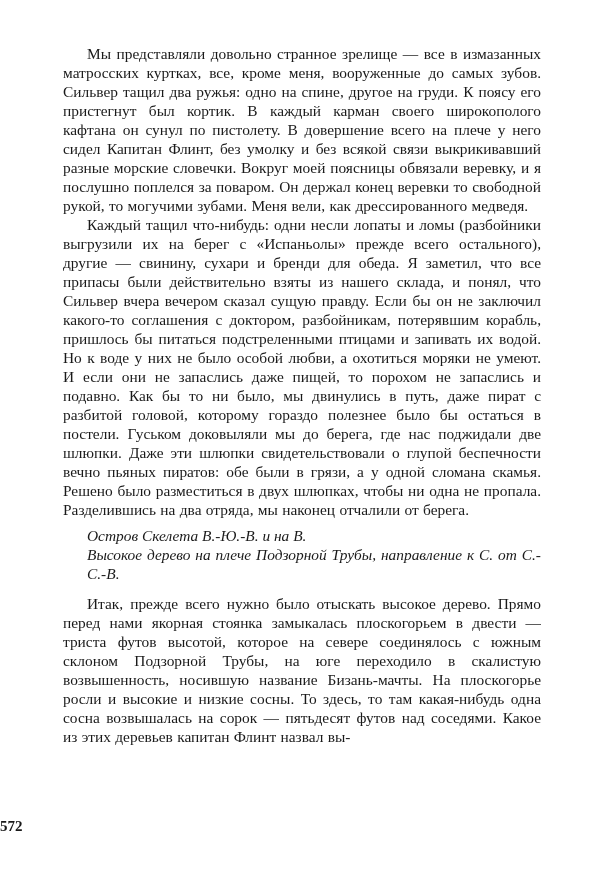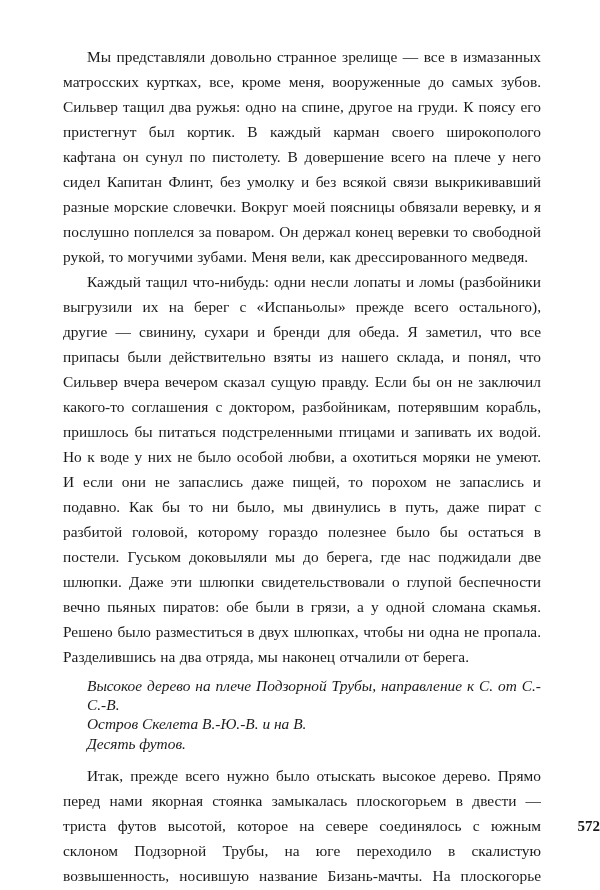--- a/index.html
+++ b/index.html
@@ -17,21 +17,21 @@
     }
     .page {
       position: absolute;
       left: 63px;
       top: 44px;
       width: 478px;
     }
     .para {
       margin: 0;
       font-size: 15.4px;
-      line-height: 25px;
+      line-height: 19px;
       text-align: justify;
       text-align-last: left;
       text-indent: 24px;
       hyphens: manual;
       word-spacing: 0.5px;
     }
     .para.first { text-indent: 24px; }
     .verse {
       margin: 7px 0 10px 0;
       font-style: italic;
@@ -43,35 +43,34 @@
       padding-left: 24px;
       text-indent: 0;
       text-align: justify;
       text-align-last: left;
     }
     .page-number {
       position: absolute;
       left: 0;
       width: 600px;
       top: 818px;
-      text-align: right;
+      text-align: left;
       font-family: "Liberation Serif", "DejaVu Serif", serif;
       font-weight: bold;
       font-size: 15px;
     }
   </style>
 </head>
 <body>
 
 <div class="page">
   <p class="para first">Мы представляли довольно странное зрелище — все в измазанных матросских куртках, все, кроме меня, вооруженные до самых зубов. Сильвер тащил два ружья: одно на спине, другое на груди. К поясу его пристегнут был кортик. В каждый карман своего широкополого кафтана он сунул по пистолету. В довершение всего на плече у него сидел Капитан Флинт, без умолку и без всякой связи выкрикивавший разные морские словечки. Вокруг моей поясницы обвязали веревку, и я послушно поплелся за поваром. Он держал конец веревки то свободной рукой, то могучими зубами. Меня вели, как дрессированного медведя.</p>
   <p class="para">Каждый тащил что-нибудь: одни несли лопаты и ломы (разбойники выгрузили их на берег с «Испаньолы» прежде всего остального), другие — свинину, сухари и бренди для обеда. Я заметил, что все припасы были действительно взяты из нашего склада, и понял, что Сильвер вчера вечером сказал сущую правду. Если бы он не заключил какого-то соглашения с доктором, разбойникам, потерявшим корабль, пришлось бы питаться подстреленными птицами и запивать их водой. Но к воде у них не было особой любви, а охотиться моряки не умеют. И если они не запаслись даже пищей, то порохом не запаслись и подавно. Как бы то ни было, мы двинулись в путь, даже пират с разбитой головой, которому гораздо полезнее было бы остаться в постели. Гуськом доковыляли мы до берега, где нас поджидали две шлюпки. Даже эти шлюпки свидетельствовали о глупой беспечности вечно пьяных пиратов: обе были в грязи, а у одной сломана скамья. Решено было разместиться в двух шлюпках, чтобы ни одна не пропала. Разделившись на два отряда, мы наконец отчалили от берега.</p>
 
   <div class="verse">
+    <span class="vline">Остров Скелета В.-Ю.-В. и на В.</span>
     <span class="vline">Высокое дерево на плече Подзорной Трубы, направление к С. от С.-С.-В.</span>
-    <span class="vline">Остров Скелета В.-Ю.-В. и на В.</span>
-    <span class="vline">Десять футов.</span>
   </div>
 
   <p class="para">Итак, прежде всего нужно было отыскать высокое дерево. Прямо перед нами якорная стоянка замыкалась плоскогорьем в двести — триста футов высотой, которое на севере соединялось с южным склоном Подзорной Трубы, на юге переходило в скалистую возвышенность, носившую название Бизань-мачты. На плоскогорье росли и высокие и низкие сосны. То здесь, то там какая-нибудь одна сосна возвышалась на сорок — пятьдесят футов над соседями. Какое из этих деревьев капитан Флинт назвал вы-</p>
 </div>
 
 <div class="page-number">572</div>
 
 </body></html>

